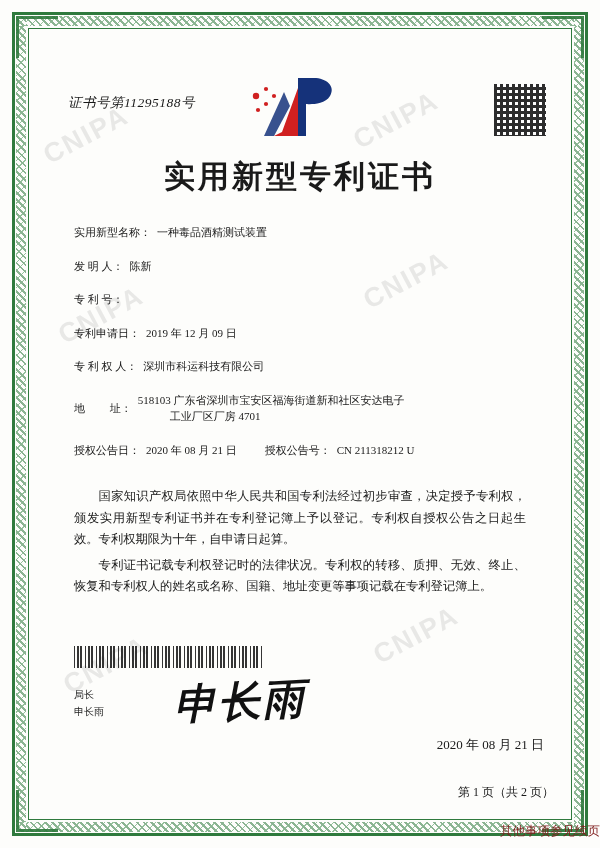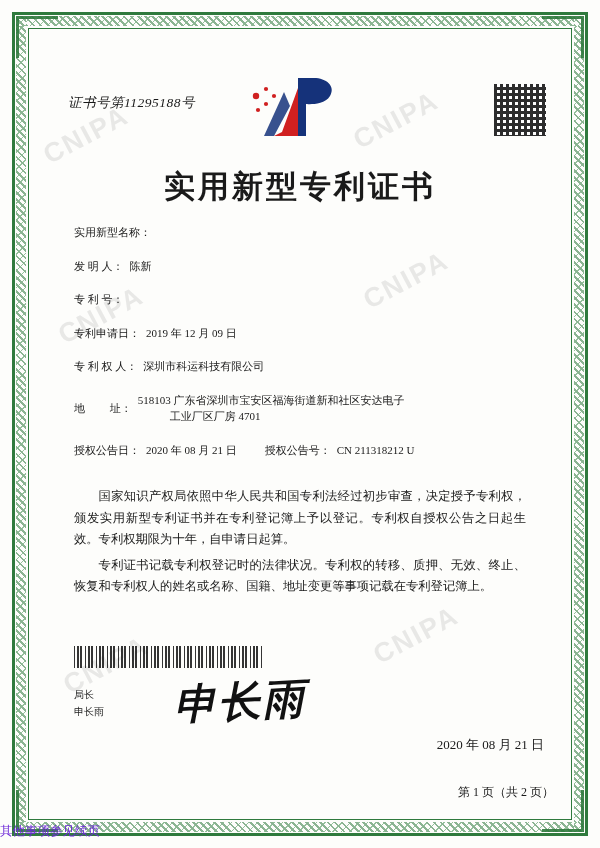--- a/index.html
+++ b/index.html
@@ -112,21 +112,20 @@
     width: 112px; height: 66px;
   }
   .title {
     position: absolute;
     left: 0; right: 0; top: 110px;
     text-align: center;
     font-size: 31px;
     font-weight: bold;
     letter-spacing: 3px;
     font-family: "Liberation Serif", "DejaVu Serif", serif;
-    margin-top: 10px;
   }
 
   .fields {
     position: absolute;
     left: 28px; top: 178px;
     width: 452px;
   }
   .field-row {
     display: flex;
     align-items: center;
@@ -192,23 +191,23 @@
   }
   .page-num {
     position: absolute;
     left: 0; right: 0; top: 738px;
     text-align: right;
     font-size: 12px;
   }
   .footer-note {
     position: absolute;
     left: 0; right: 0; bottom: 8px;
-    text-align: left;
+    text-align: right;
     font-size: 12.5px;
-    color: #6d28d9;
+    color: #7f1d1d;
   }
 </style>
 </head>
 <body>
 
 <div class="page">
 
   <div class="border-outer"></div>
   <div class="border-pattern"></div>
   <div class="border-inner-mask"></div>
@@ -245,20 +244,21 @@
         </g>
       </svg>
     </div>
 
     <div class="title">实用新型专利证书</div>
 
     <div class="fields">
 
       <div class="field-row">
         <span class="field-label">实用新型名称：</span>
+        <span class="field-value">一种毒品酒精测试装置</span>
       </div>
 
       <div class="field-row">
         <span class="field-label">发 明 人：</span>
         <span class="field-value">陈新</span>
       </div>
 
       <div class="field-row">
         <span class="field-label">专 利 号：</span>
       </div>

